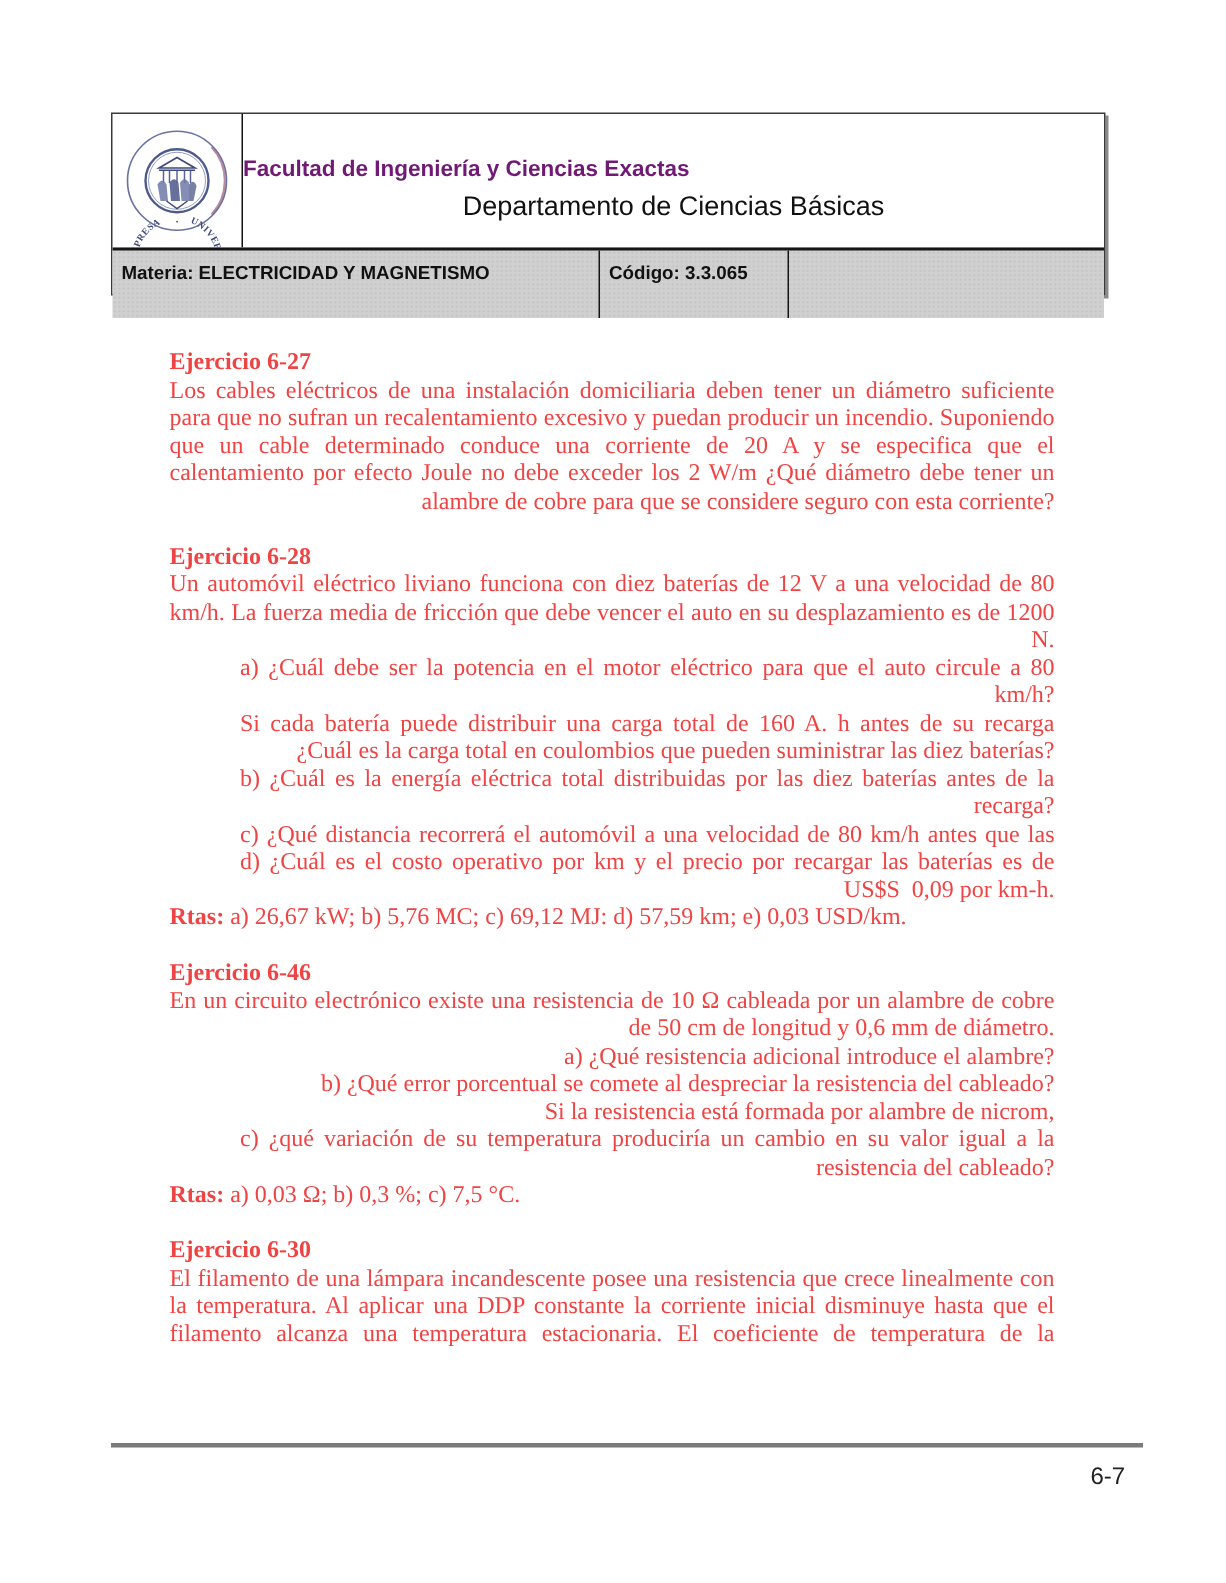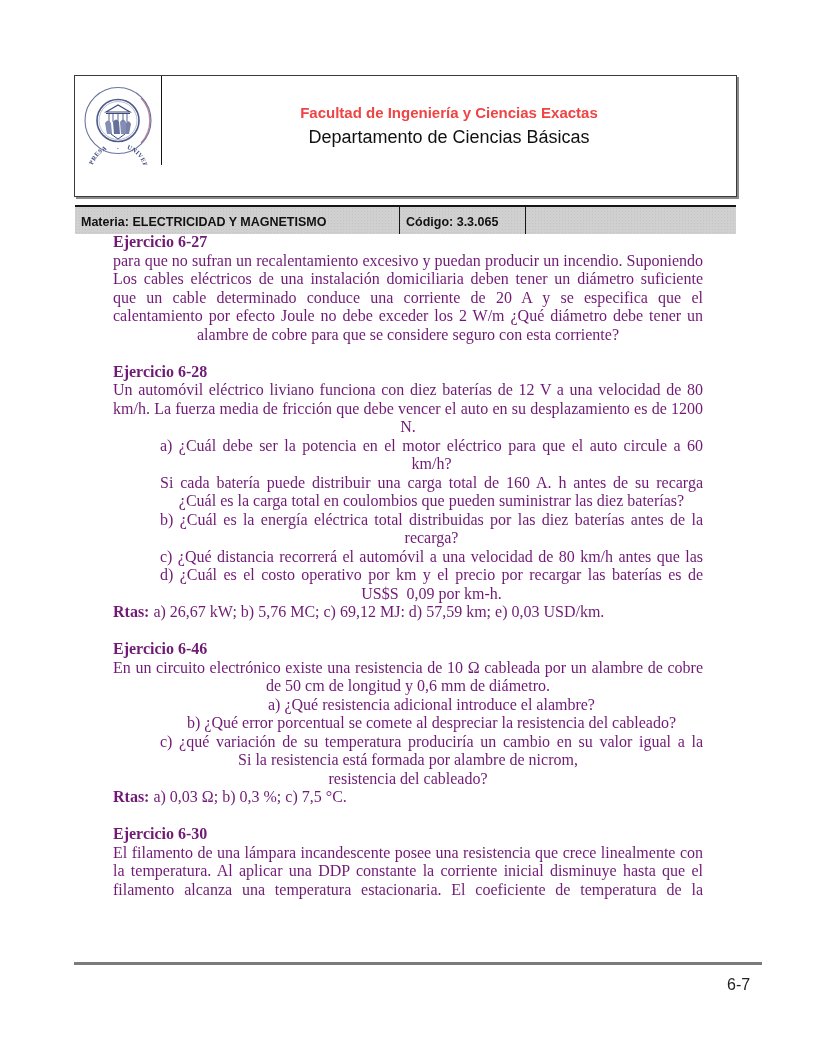--- a/index.html
+++ b/index.html
@@ -13,55 +13,54 @@
     box-shadow: 2px 2px 0 #8a8a8a;
     background: #fff;
   }
   .hdr-logo {
     position: absolute; left: 0; top: 0; width: 87px; height: 89px;
     border-right: 1px solid #111; box-sizing: border-box;
   }
   .hdr-logo svg { position: absolute; left: 0; top: 0; }
   .hdr-titlecell { position: absolute; left: 87px; top: 0; right: 0; height: 89px; }
   .hdr-title {
-    position: absolute; left: 0; right: 0; top: 28px; text-align: center;
+    position: absolute; left: 0; right: 0; top: 28px; 
     font-family: "Liberation Sans", sans-serif; font-weight: bold; font-size: 15px;
-    line-height: 18px; color: #ef4444;
+    line-height: 18px; color: #701a75;
   }
   .hdr-sub {
     position: absolute; left: 0; right: 0; top: 53px; text-align: center;
     font-family: "Liberation Sans", sans-serif; font-size: 18px; line-height: 17px; color: #111;
   }
   .hdr-row {
-    position: absolute; left: 0; top: 89px; right: 0; height: 29px;
+    position: absolute; left: 0; top: 89px; right: 0; height: 47px;
     border-top: 2px solid #151515; box-sizing: border-box;
     background-color: #d0d0d0;
     background-image: radial-gradient(rgba(0,0,0,0.06) 0.6px, transparent 0.8px);
     background-size: 3px 3px;
-    margin-top: 40px;
   }
   .hdr-cell {
     position: absolute; top: 0; bottom: 0; box-sizing: border-box;
     font-family: "Liberation Sans", sans-serif; font-weight: bold; font-size: 12.5px;
     line-height: 15px; color: #111; padding-top: 8px; white-space: nowrap;
   }
   .hdr-cell.subject { left: 0; width: 324px; padding-left: 6px; }
   .hdr-cell.code { left: 324px; width: 126px; border-left: 1px solid #151515; padding-left: 6px; }
   .hdr-cell.extra { left: 450px; right: 0; border-left: 1px solid #151515; }
 
   
   .body {
     position: absolute; left: 113px; top: 233px; width: 590px;
-    font-family: "Liberation Serif", serif; font-size: 16px; line-height: 18.5px; color: #701a75;
+    font-family: "Liberation Serif", serif; font-size: 16px; line-height: 18.5px; color: #ef4444;
   }
   .exercise { margin-bottom: 18.5px; }
   .ex-title { font-weight: bold; height: 18.5px; }
   .ln { height: 18.5px; }
   .ln.j { text-align: justify; text-align-last: justify; }
-  .ln.l { text-align: center; white-space: pre; }
+  .ln.l { text-align: right; white-space: pre; }
   .ln.i { margin-left: 47px; }
   .ans { height: 18.5px; }
   .ans-label { font-weight: bold; }
   .ans-value { margin-left: 4px; }
 
   
   .foot-rule { position: absolute; left: 74px; top: 962px; width: 688px; height: 3px; background: #7b7b7b; }
   .page-num {
     position: absolute; left: 727px; top: 978px;
     font-family: "Liberation Sans", sans-serif; font-size: 16px; line-height: 14px; color: #222;
@@ -110,54 +109,54 @@
       <div class="hdr-cell subject">Materia: ELECTRICIDAD Y MAGNETISMO</div>
       <div class="hdr-cell code">Código: 3.3.065</div>
       <div class="hdr-cell extra"></div>
     </div>
   </div>
 
   <div class="body">
 
     <div class="exercise">
       <div class="ex-title">Ejercicio 6-27</div>
+      <div class="ln j">Los cables eléctricos de una instalación domiciliaria deben tener un diámetro suficiente</div>
       <div class="ln j">para que no sufran un recalentamiento excesivo y puedan producir un incendio. Suponiendo</div>
-      <div class="ln j">Los cables eléctricos de una instalación domiciliaria deben tener un diámetro suficiente</div>
       <div class="ln j">que un cable determinado conduce una corriente de 20 A y se especifica que el</div>
       <div class="ln j">calentamiento por efecto Joule no debe exceder los 2 W/m ¿Qué diámetro debe tener un</div>
       <div class="ln l">alambre de cobre para que se considere seguro con esta corriente?</div>
     </div>
 
     <div class="exercise">
       <div class="ex-title">Ejercicio 6-28</div>
       <div class="ln j">Un automóvil eléctrico liviano funciona con diez baterías de 12 V a una velocidad de 80</div>
       <div class="ln j">km/h. La fuerza media de fricción que debe vencer el auto en su desplazamiento es de 1200</div>
       <div class="ln l">N.</div>
-      <div class="ln j i">a) ¿Cuál debe ser la potencia en el motor eléctrico para que el auto circule a 60</div>
+      <div class="ln j i">a) ¿Cuál debe ser la potencia en el motor eléctrico para que el auto circule a 80</div>
       <div class="ln l i">km/h?</div>
       <div class="ln j i">Si cada batería puede distribuir una carga total de 160 A. h antes de su recarga</div>
       <div class="ln l i">¿Cuál es la carga total en coulombios que pueden suministrar las diez baterías?</div>
       <div class="ln j i">b) ¿Cuál es la energía eléctrica total distribuidas por las diez baterías antes de la</div>
       <div class="ln l i">recarga?</div>
       <div class="ln j i">c) ¿Qué distancia recorrerá el automóvil a una velocidad de 80 km/h antes que las</div>
       <div class="ln j i">d) ¿Cuál es el costo operativo por km y el precio por recargar las baterías es de</div>
       <div class="ln l i">US$S  0,09 por km-h.</div>
       <div class="ans">
         <span class="ans-label">Rtas:</span><span class="ans-value">a) 26,67 kW; b) 5,76 MC; c) 69,12 MJ: d) 57,59 km; e) 0,03 USD/km.</span>
       </div>
     </div>
 
     <div class="exercise">
       <div class="ex-title">Ejercicio 6-46</div>
       <div class="ln j">En un circuito electrónico existe una resistencia de 10 Ω cableada por un alambre de cobre</div>
       <div class="ln l">de 50 cm de longitud y 0,6 mm de diámetro.</div>
       <div class="ln l i">a) ¿Qué resistencia adicional introduce el alambre?</div>
       <div class="ln l i">b) ¿Qué error porcentual se comete al despreciar la resistencia del cableado?</div>
+      <div class="ln l">Si la resistencia está formada por alambre de nicrom,</div>
       <div class="ln j i">c) ¿qué variación de su temperatura produciría un cambio en su valor igual a la</div>
-      <div class="ln l">Si la resistencia está formada por alambre de nicrom,</div>
       <div class="ln l">resistencia del cableado?</div>
       <div class="ans">
         <span class="ans-label">Rtas:</span><span class="ans-value">a) 0,03 Ω; b) 0,3 %; c) 7,5 °C.</span>
       </div>
     </div>
 
     <div class="exercise">
       <div class="ex-title">Ejercicio 6-30</div>
       <div class="ln j">El filamento de una lámpara incandescente posee una resistencia que crece linealmente con</div>
       <div class="ln j">la temperatura. Al aplicar una DDP constante la corriente inicial disminuye hasta que el</div>

